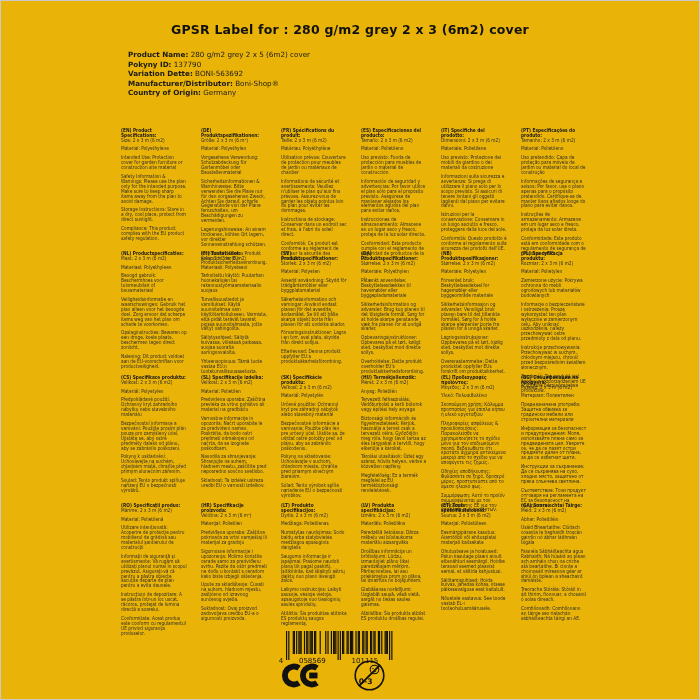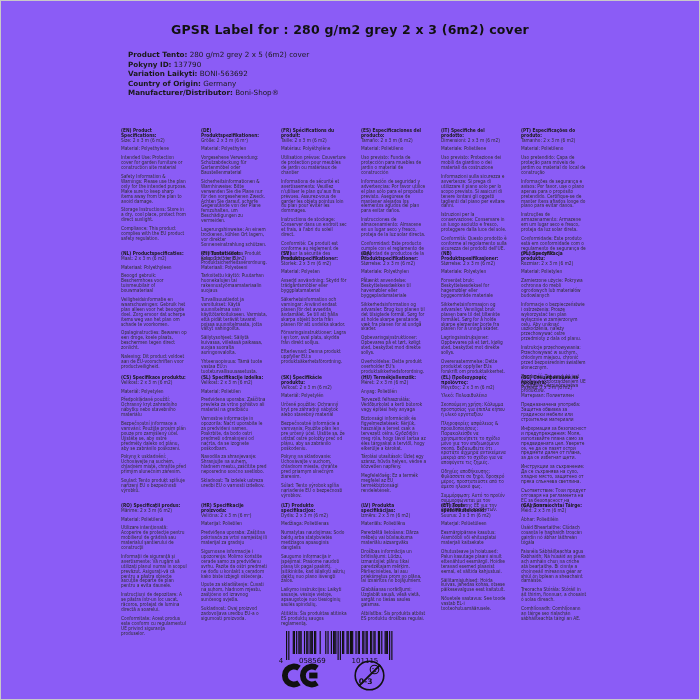--- a/index.html
+++ b/index.html
@@ -1,17 +1,17 @@
 <!DOCTYPE html>
 <html><head>
 <meta charset="utf-8">
 <style>
   html,body{margin:0;padding:0;background:#ffffff;}
   .page{position:relative;width:700px;height:700px;box-sizing:border-box;border:1px solid #c9c9c9;
-        background:#8b5cf6;font-family:"DejaVu Sans","Liberation Sans",sans-serif;color:#111;overflow:hidden;}
+        background:#eab308;font-family:"DejaVu Sans","Liberation Sans",sans-serif;color:#111;overflow:hidden;}
   .title{position:absolute;top:21px;left:0;width:100%;text-align:center;font-weight:bold;font-size:12.5px;letter-spacing:.2px;}
   .pinfo{position:absolute;left:127px;top:49px;font-size:7.2px;line-height:9.6px;color:#1a1a1a;}
   .plabel{font-weight:bold;}
   .specs-outer{position:absolute;left:120px;top:127px;width:472px;}
   .specs-scale{transform:scale(0.5);transform-origin:0 0;width:944px;}
   .specs-grid{display:grid;grid-template-columns:repeat(6,132px);column-gap:28px;
               grid-template-rows:246px 248px 256px auto;align-items:start;
               font-size:8.6px;line-height:9.8px;color:#2e2e2e;}
   .spec-header{font-weight:bold;color:#1a1a1a;}
   .spec-par{margin:0 0 8px 0;}
@@ -22,25 +22,25 @@
   .age{position:absolute;left:352px;top:658px;}
 </style>
 </head>
 <body>
 
 <div class="page">
 
   <div class="title">GPSR Label for : 280 g/m2 grey 2 x 3 (6m2) cover</div>
 
   <div class="pinfo">
-    <div><span class="plabel">Product Tento:</span> <span>280 g/m2 grey 2 x 5 (6m2) cover</span></div>
+    <div><span class="plabel">Product Name:</span> <span>280 g/m2 grey 2 x 5 (6m2) cover</span></div>
     <div><span class="plabel">Pokyny ID:</span> <span>137790</span></div>
-    <div><span class="plabel">Variation Laikyti:</span> <span>BONI-563692</span></div>
+    <div><span class="plabel">Variation Dette:</span> <span>BONI-563692</span></div>
+    <div><span class="plabel">Manufacturer/Distributor:</span> <span>Boni-Shop®</span></div>
     <div><span class="plabel">Country of Origin:</span> <span>Germany</span></div>
-    <div><span class="plabel">Manufacturer/Distributor:</span> <span>Boni-Shop®</span></div>
   </div>
 
   <div class="specs-outer">
     <div class="specs-scale">
       <div class="specs-grid" id="specs-grid">
           <div class="spec-block">
             <div class="spec-header">(EN) Product Specifications:</div>
             <p class="spec-par">Size: 2 x 3 m (6 m2)</p>
             <p class="spec-par">Material: Polyethylene</p>
             <p class="spec-par">Intended Use: Protection cover for garden furniture or construction site material</p>

